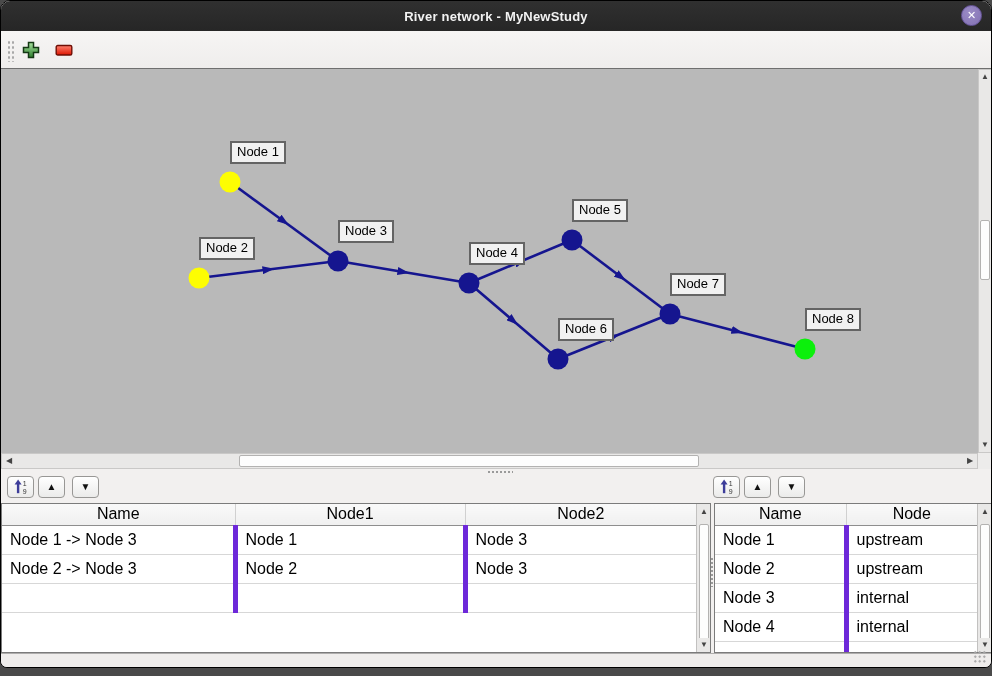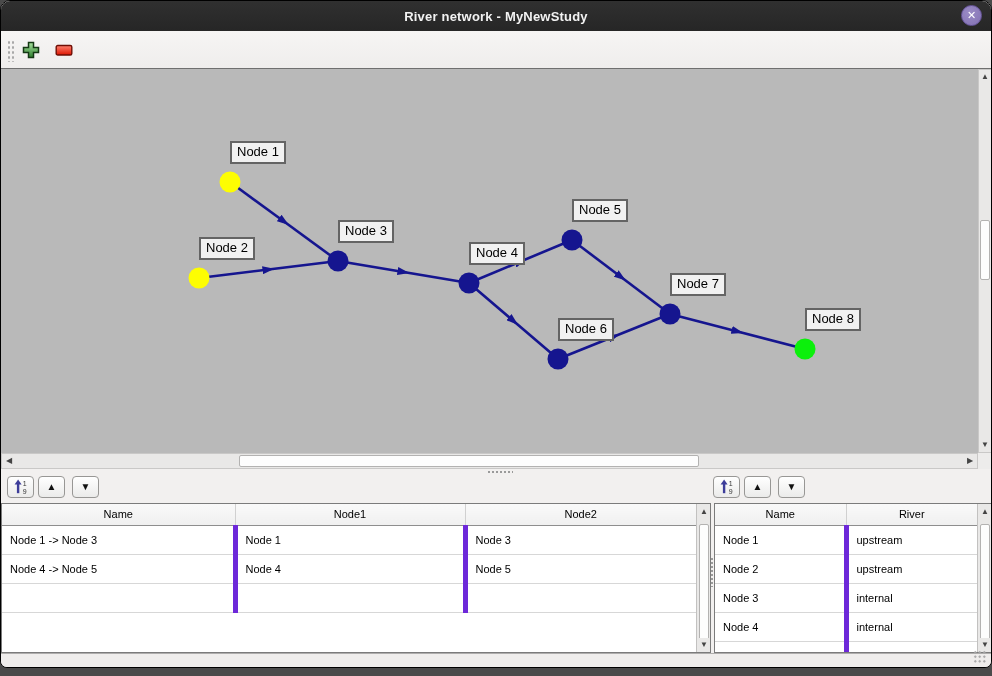--- a/index.html
+++ b/index.html
@@ -85,21 +85,21 @@
   }
   .frame-left  { left:0;    width:710px; }
   .frame-right { left:713px; width:278px; }
   .table-scrollarea { position:absolute; left:0; top:0; bottom:0; overflow:hidden; }
   .frame-left  .table-scrollarea { width:694px; }
   .frame-right .table-scrollarea { width:262px; }
   .tbl-vscroll { right:0; top:0; width:14px; height:148px; border:none; border-left:1px solid #c2c1c0; }
   .tbl-vscroll .sb-btn { left:1px; width:12px; height:13px; }
   .tbl-vscroll .sb-up { top:1px; } .tbl-vscroll .sb-down { bottom:1px; }
   .tbl-vscroll .sb-thumb { left:2px; width:10px; top:20px; height:116px; }
-  table { border-collapse:collapse; table-layout:fixed; width:100%; font-size:11px; color:#000; background:#fff; }
+  table { border-collapse:collapse; table-layout:fixed; width:100%; font-size:16px; color:#000; background:#fff; }
   thead th {
     height:21px; font-weight:normal; text-align:center; background:linear-gradient(#f9f9f9,#f0f0f0);
     border-bottom:1px solid #8e8e8e; border-right:1px solid #d0d0d0; padding:0 4px;
   }
   thead th:last-child { border-right:none; }
   tbody td {
     height:29px; padding:0 0 0 8px; border-bottom:1px solid #d7d7d7; border-right:5px solid #6d28d9;
     white-space:nowrap; overflow:hidden;
   }
   tbody td:last-child { border-right:none; }
@@ -245,23 +245,23 @@
               <th>Node2</th>
             </tr>
           </thead>
           <tbody>
             <tr>
               <td>Node 1 -&gt; Node 3</td>
               <td>Node 1</td>
               <td>Node 3</td>
             </tr>
             <tr>
-              <td>Node 4 -&gt; Node 5</td>
-              <td>Node 4</td>
-              <td>Node 5</td>
+              <td>Node 2 -&gt; Node 3</td>
+              <td>Node 2</td>
+              <td>Node 3</td>
             </tr>
             <tr>
               <td></td>
               <td></td>
               <td></td>
             </tr>
           </tbody>
         </table>
     </div>
     <div class="tbl-vscroll">
@@ -280,21 +280,21 @@
   <div class="table-frame frame-right">
     <div class="table-scrollarea">
       <table>
         <colgroup>
             <col style="width:131px">
             <col style="width:131px">
           </colgroup>
       <thead>
             <tr>
               <th>Name</th>
-              <th>River</th>
+              <th>Node</th>
             </tr>
           </thead>
           <tbody>
             <tr>
               <td>Node 1</td>
               <td>upstream</td>
             </tr>
             <tr>
               <td>Node 2</td>
               <td>upstream</td>

